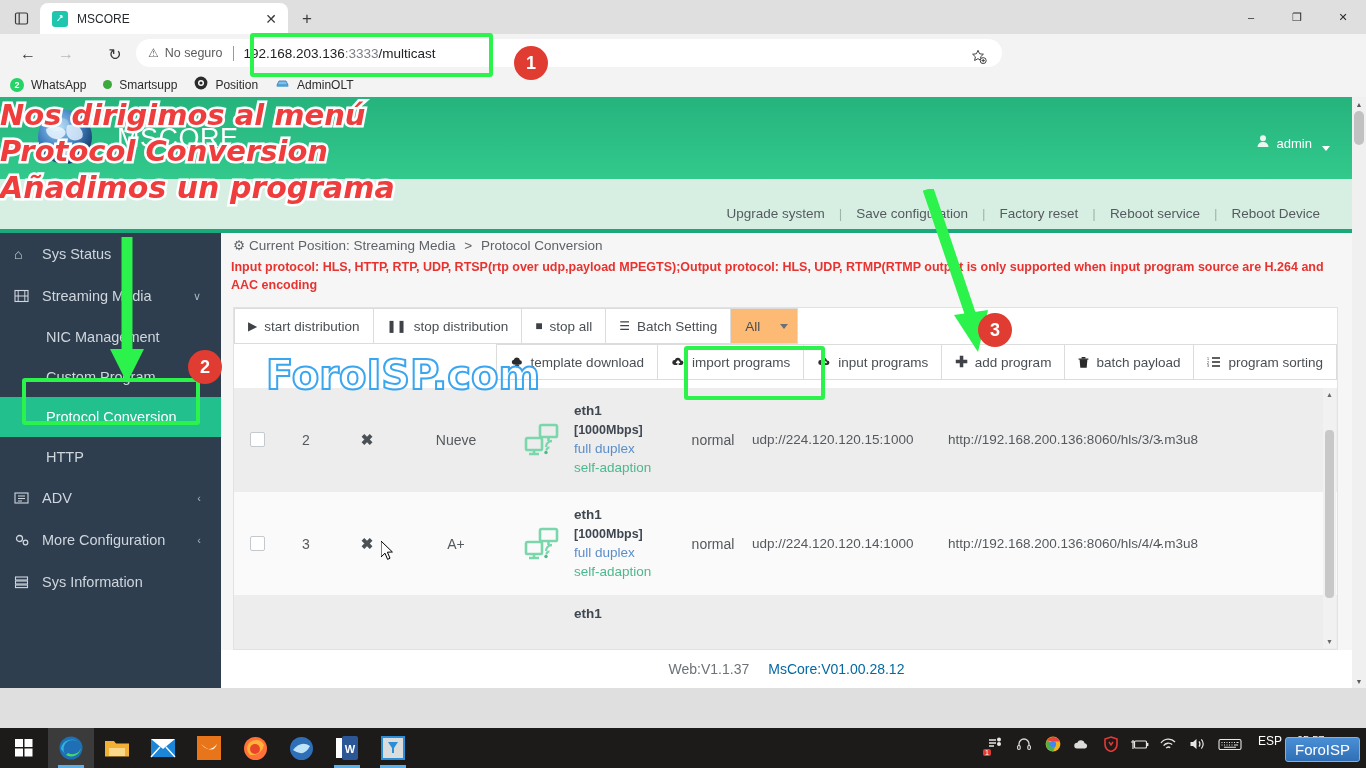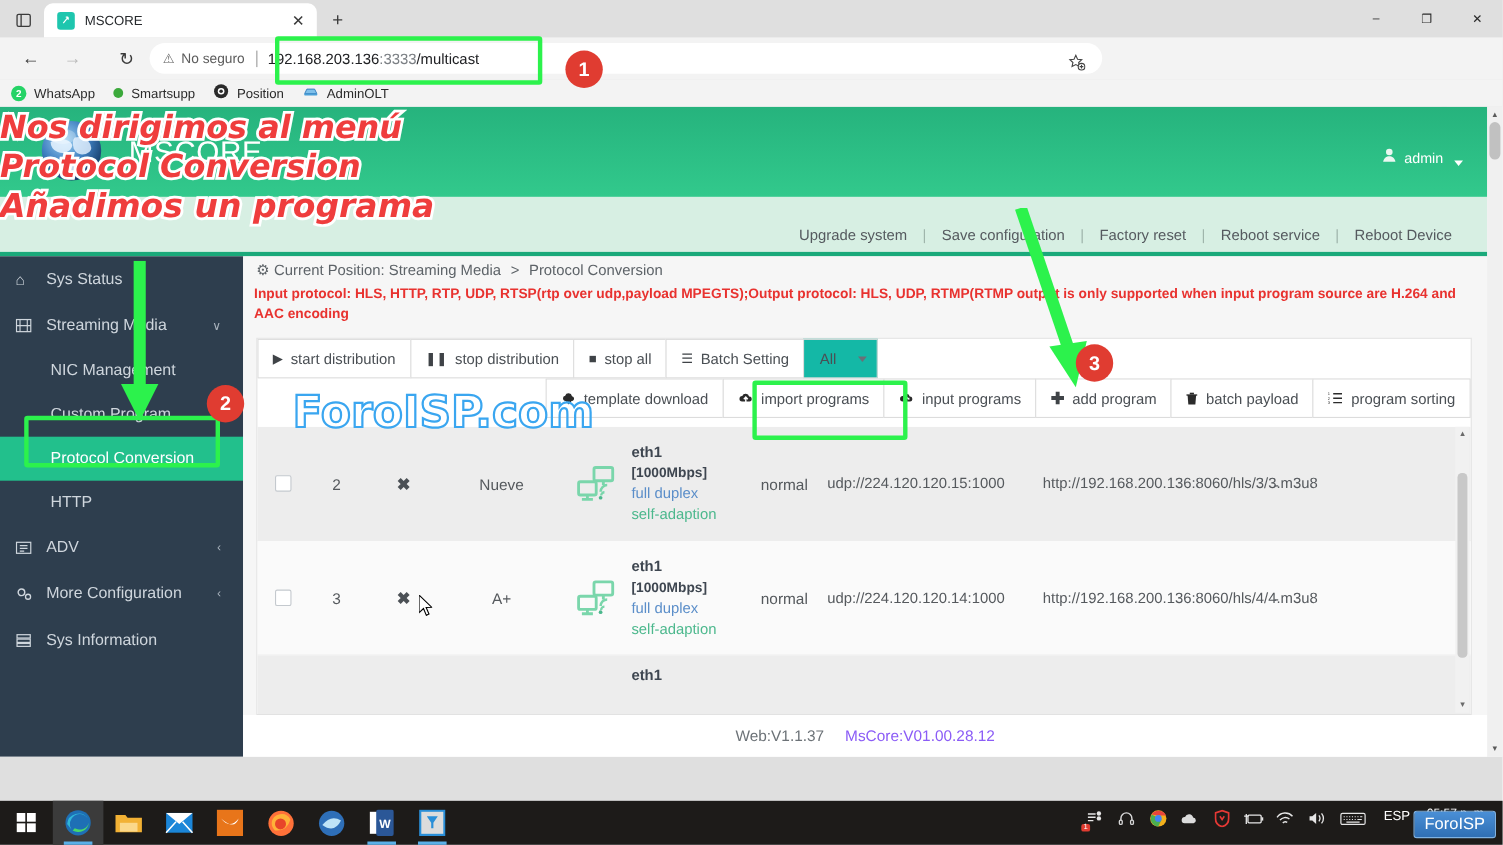--- a/index.html
+++ b/index.html
@@ -121,21 +121,21 @@
   .panel { position: absolute; left: 12px; top: 74px; right: 14px; bottom: 38px;
     background: #fff; border: 1px solid #e2e2e2; }
 
   .btnrow { position: absolute; left: 0; top: 0; height: 38px; display: flex;
     padding-left: 1px; }
   .btnrow2 { position: absolute; right: 0; top: 36px; height: 36px; display: flex; }
   .btn { height: 36px; background: #fff; border: 1px solid #dcdcdc; margin-left: -1px;
     display: flex; align-items: center; gap: 7px; padding: 0 13px;
     font-size: 13.5px; color: #4a4f54; white-space: nowrap; }
   .btn .bi { font-size: 12px; color: #3f4347; display: inline-flex; }
-  .sel { height: 36px; width: 68px; background: #14b8a6; border: 1px solid #dcdcdc; margin-left: -1px;
+  .sel { height: 36px; width: 68px; background: #fdba74; border: 1px solid #dcdcdc; margin-left: -1px;
     display: flex; align-items: center; justify-content: space-between;
     padding: 0 9px 0 14px; font-size: 13.5px; color: #4a4f54; }
   .sel .cv { width: 0; height: 0; border-left: 4px solid transparent;
      border-right: 4px solid transparent; border-top: 5px solid #6a7077; }
 
   
   .tablewrap { position: absolute; left: 0; top: 80px; right: 0; bottom: 0; overflow: hidden; }
   .trow { display: flex; align-items: center; min-height: 104px; font-size: 14px;
     border-bottom: 1px solid #ededed; }
   .trow.odd { background: #ededed; }
@@ -152,21 +152,21 @@
   .c-eth .e3 { color: #5b8ec9; font-size: 13.5px; }
   .c-eth .e4 { color: #4cb88d; font-size: 13.5px; }
   .c-stat{ width: 78px; text-align: center; color: #55595d; }
   .c-in  { width: 196px; color: #55595d; font-size: 13.5px; }
   .c-out { width: 196px; color: #55595d; font-size: 13.5px; }
   .c-dash{ flex: 1 1 auto; text-align: left; padding-left: 14px; color: #55595d; }
 
   .footer-ver { position: absolute; left: 0; right: 0; bottom: 0; height: 38px;
     background: #fff; display: flex; align-items: center; justify-content: center;
     font-size: 14px; color: #6c7277; }
-  .footer-ver .blue { color: #8b5cf6; margin-left: 19px; text-align: right; }
+  .footer-ver .blue { color: #0369a1; margin-left: 19px; text-align: right; }
 
   
   .pg-scroll { position: absolute; right: 0; top: 0; bottom: 0; width: 14px; background: #f0f0f0; }
   .pg-scroll .up, .pg-scroll .dn { height: 14px; display:flex; align-items:center;
     justify-content:center; font-size: 7px; color: #5a5a5a; }
   .pg-scroll .thumb { position: absolute; top: 14px; left: 2px; width: 10px; height: 34px;
     background: #c1c1c1; border-radius: 5px; }
 
   
   .tbl-scroll { position: absolute; right: 1px; top: 80px; bottom: 1px; width: 13px; background: #f1f1f1; }

